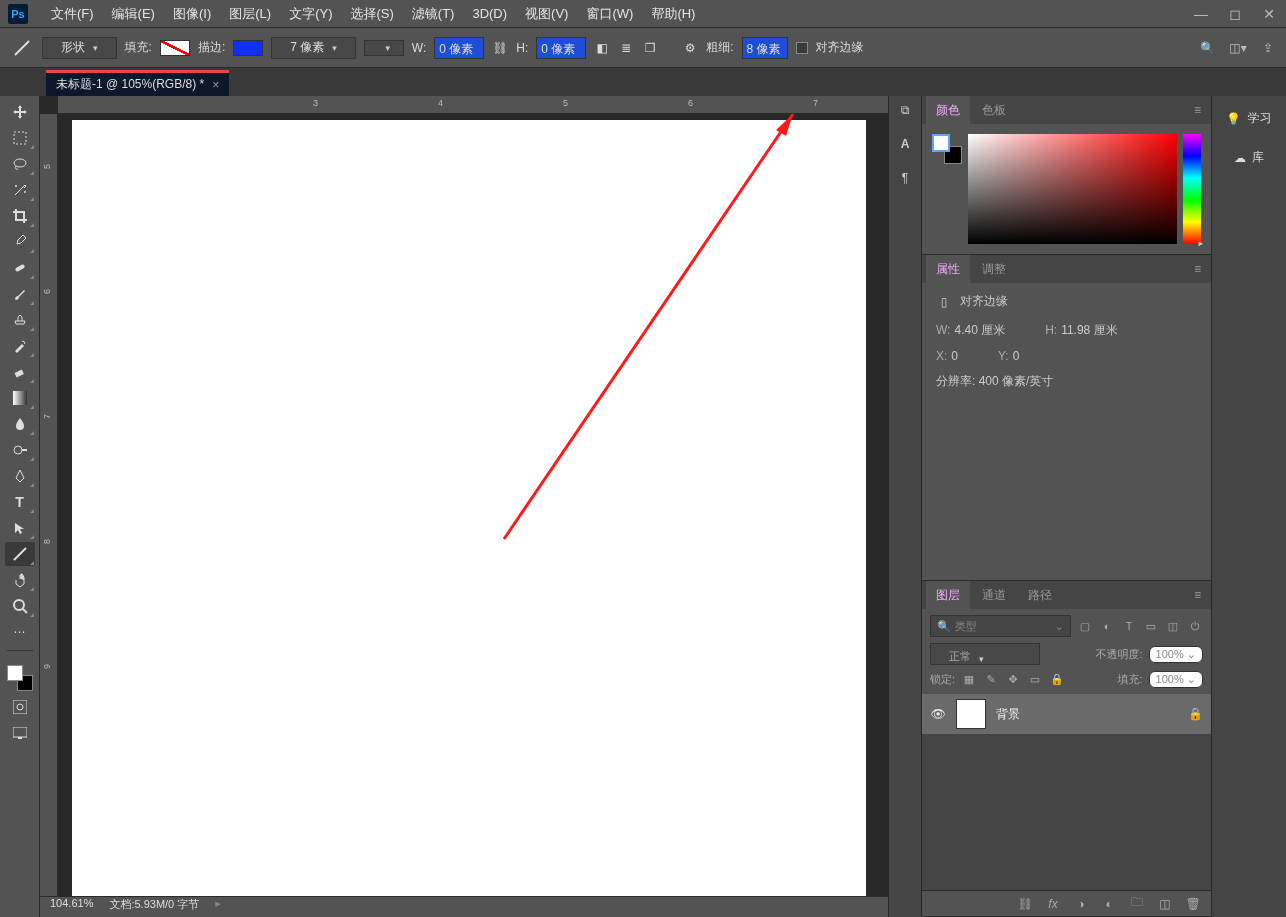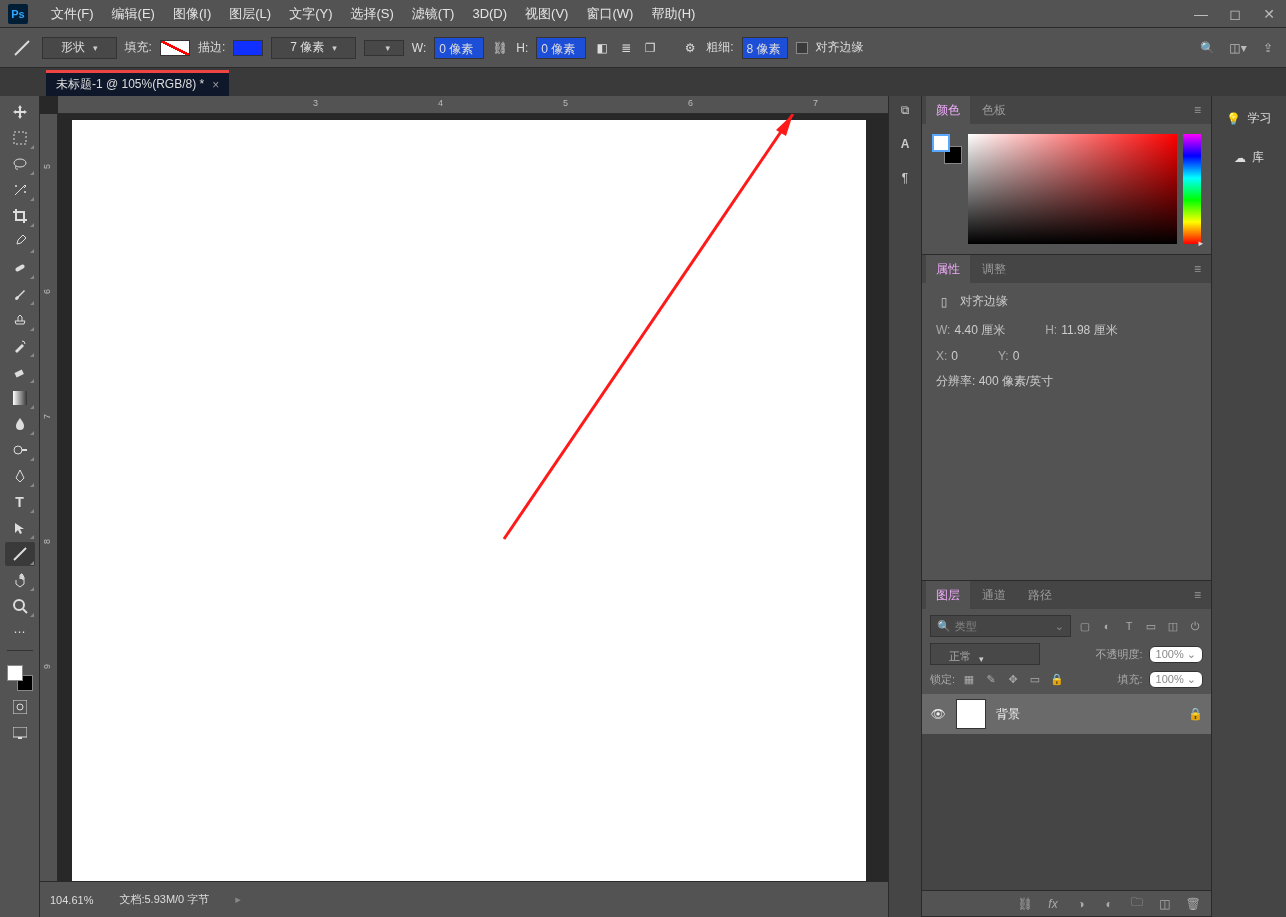--- a/index.html
+++ b/index.html
@@ -47,21 +47,21 @@
 
 .canvaswrap { flex: 1; background: #282828; display: flex; flex-direction: column; position: relative; }
 .rulers-h { height: 18px; background: #535353; border-bottom: 1px solid #2a2a2a; position: relative; margin-left: 18px; font-size: 9px; color: #bbb; }
 .rulers-h span { position: absolute; top: 2px; }
 .canvas-inner { flex: 1; display: flex; }
 .rulers-v { width: 18px; background: #535353; border-right: 1px solid #2a2a2a; position: relative; font-size: 9px; color: #bbb; }
 .rulers-v span { position: absolute; left: 2px; writing-mode: vertical-rl; transform: rotate(180deg); }
 .viewport { flex: 1; background: #282828; position: relative; overflow: hidden; }
 .page { position: absolute; left: 14px; top: 6px; width: 794px; height: 790px; background: #fff; }
 .red-arrow { position: absolute; pointer-events: none; }
-.statusbar { height: 36px; background: #535353; border-top: 1px solid #2a2a2a; display: flex; align-items: center; padding: 0 10px; gap: 26px; font-size: 11px; color: #ddd; }
+.statusbar { height: 21px; background: #535353; border-top: 1px solid #2a2a2a; display: flex; padding: 0 10px; gap: 16px; font-size: 11px; color: #ddd; }
 
 
 .midstrip { width: 34px; background: #454545; border-left: 1px solid #2a2a2a; border-right: 1px solid #2a2a2a; display: flex; flex-direction: column; align-items: center; padding-top: 6px; gap: 18px; color: #ccc; }
 
 
 .rightcol { width: 290px; background: #535353; display: flex; flex-direction: column; border-right: 1px solid #2a2a2a; }
 .panel { border-bottom: 1px solid #2a2a2a; display: flex; flex-direction: column; }
 .panel-tabs { height: 28px; display: flex; align-items: center; background: #454545; padding: 0 4px; gap: 2px; }
 .ptab { padding: 0 10px; height: 28px; display: flex; align-items: center; color: #999; font-size: 12px; }
 .ptab.active { background: #535353; color: #f0abfc; font-family: Liberation Mono, monospace; }

